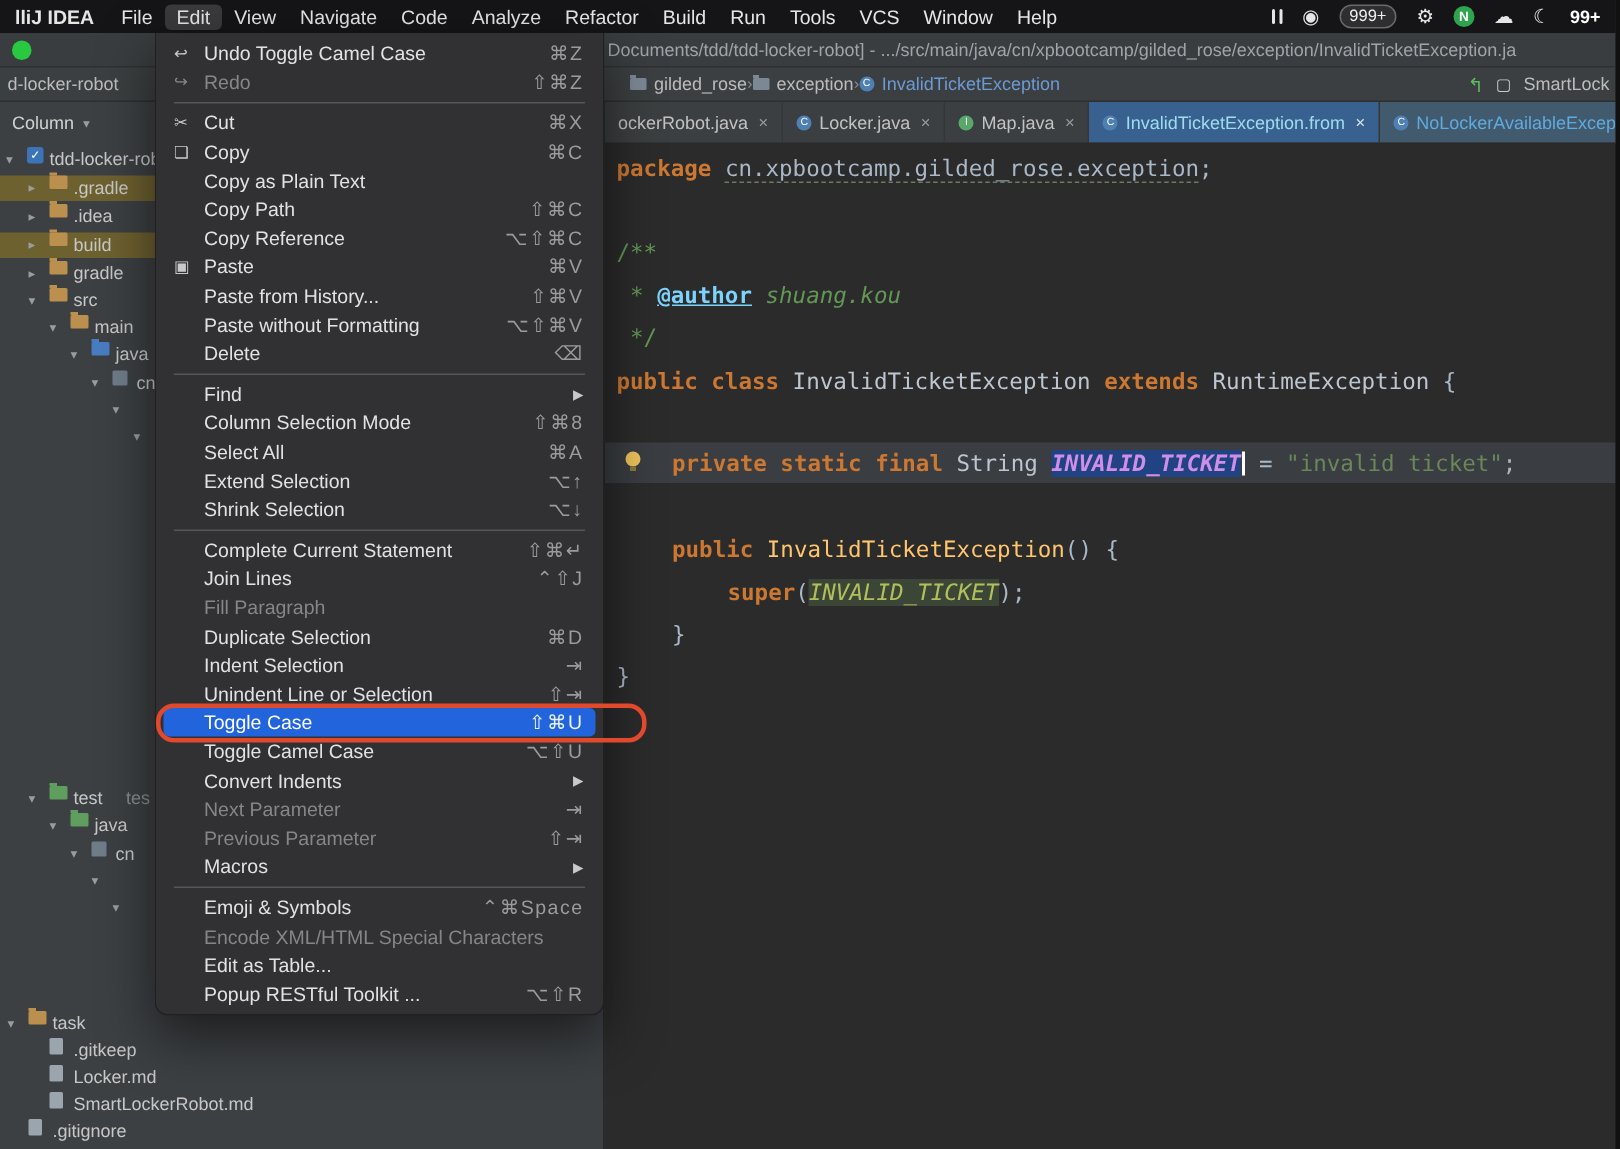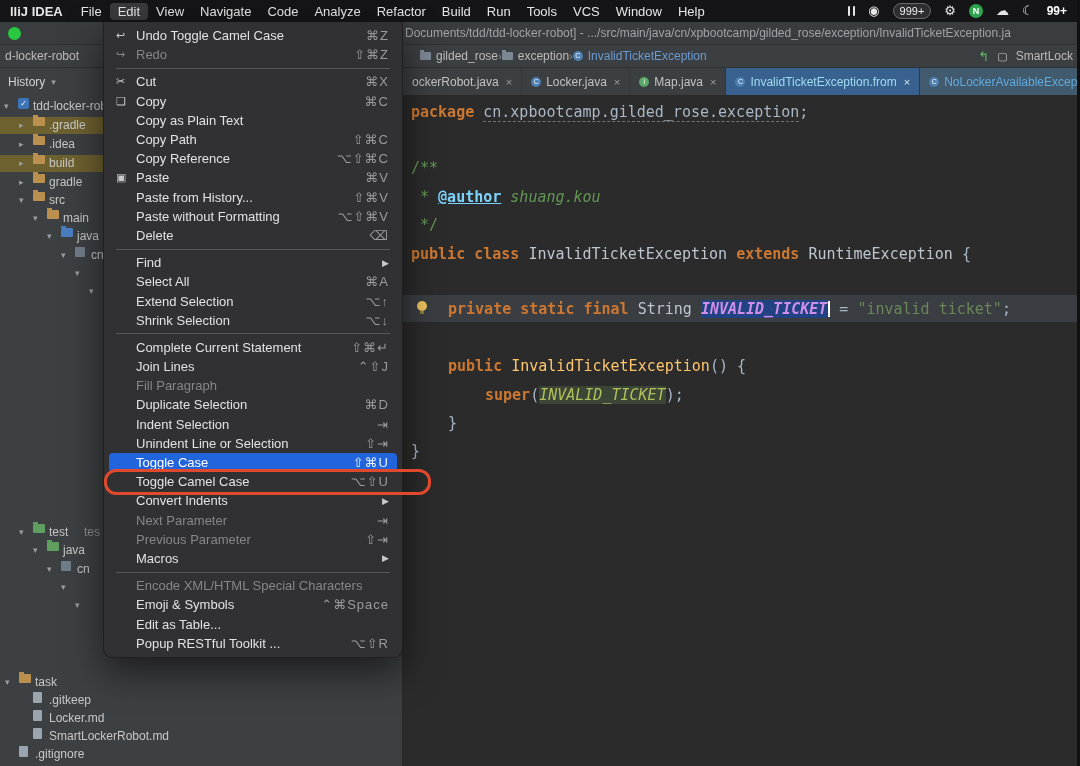--- a/index.html
+++ b/index.html
@@ -163,21 +163,21 @@
     </div>
     <div class="nav-right">
       <span class="green-arrow">↰</span>
       <span class="box-ic">▢</span>
       <span>SmartLock</span>
     </div>
   </div>
 
   <div class="panel">
     <div class="panel-header">
-      <span>History</span>
+      <span>Column</span>
       <span class="tw">▾</span>
     </div>
 
     <div class="t-row" style="top:30px">
       <span class="tw" style="left:4px">▾</span>
       <span class="ic-module" style="left:18px">✓</span>
       <span class="t-label" style="left:33px">tdd-locker-robot</span>
     </div>
     <div class="t-row hl" style="top:49px">
       <span class="tw" style="left:19px">▸</span>
@@ -378,20 +378,25 @@
         <span class="mi-shortcut">⌫</span>
       </div>
       <div class="menu-sep"></div>
       <div class="menu-item">
         <span class="mi-ic"></span>
         <span class="mi-label">Find</span>
         <span class="mi-shortcut mi-sub">▶</span>
       </div>
       <div class="menu-item">
         <span class="mi-ic"></span>
+        <span class="mi-label">Column Selection Mode</span>
+        <span class="mi-shortcut">⇧⌘8</span>
+      </div>
+      <div class="menu-item">
+        <span class="mi-ic"></span>
         <span class="mi-label">Select All</span>
         <span class="mi-shortcut">⌘A</span>
       </div>
       <div class="menu-item">
         <span class="mi-ic"></span>
         <span class="mi-label">Extend Selection</span>
         <span class="mi-shortcut">⌥↑</span>
       </div>
       <div class="menu-item">
         <span class="mi-ic"></span>
@@ -453,32 +458,32 @@
         <span class="mi-ic"></span>
         <span class="mi-label">Previous Parameter</span>
         <span class="mi-shortcut">⇧⇥</span>
       </div>
       <div class="menu-item">
         <span class="mi-ic"></span>
         <span class="mi-label">Macros</span>
         <span class="mi-shortcut mi-sub">▶</span>
       </div>
       <div class="menu-sep"></div>
+      <div class="menu-item">
+        <span class="mi-ic"></span>
+        <span class="mi-label">Emoji &amp; Symbols</span>
+        <span class="mi-shortcut">⌃⌘Space</span>
+      </div>
       <div class="menu-item disabled">
         <span class="mi-ic"></span>
         <span class="mi-label">Encode XML/HTML Special Characters</span>
         <span class="mi-shortcut"></span>
       </div>
       <div class="menu-item">
         <span class="mi-ic"></span>
-        <span class="mi-label">Emoji &amp; Symbols</span>
-        <span class="mi-shortcut">⌃⌘Space</span>
-      </div>
-      <div class="menu-item">
-        <span class="mi-ic"></span>
         <span class="mi-label">Edit as Table...</span>
         <span class="mi-shortcut"></span>
       </div>
       <div class="menu-item">
         <span class="mi-ic"></span>
         <span class="mi-label">Popup RESTful Toolkit ...</span>
         <span class="mi-shortcut">⌥⇧R</span>
       </div>
     </div>
 

